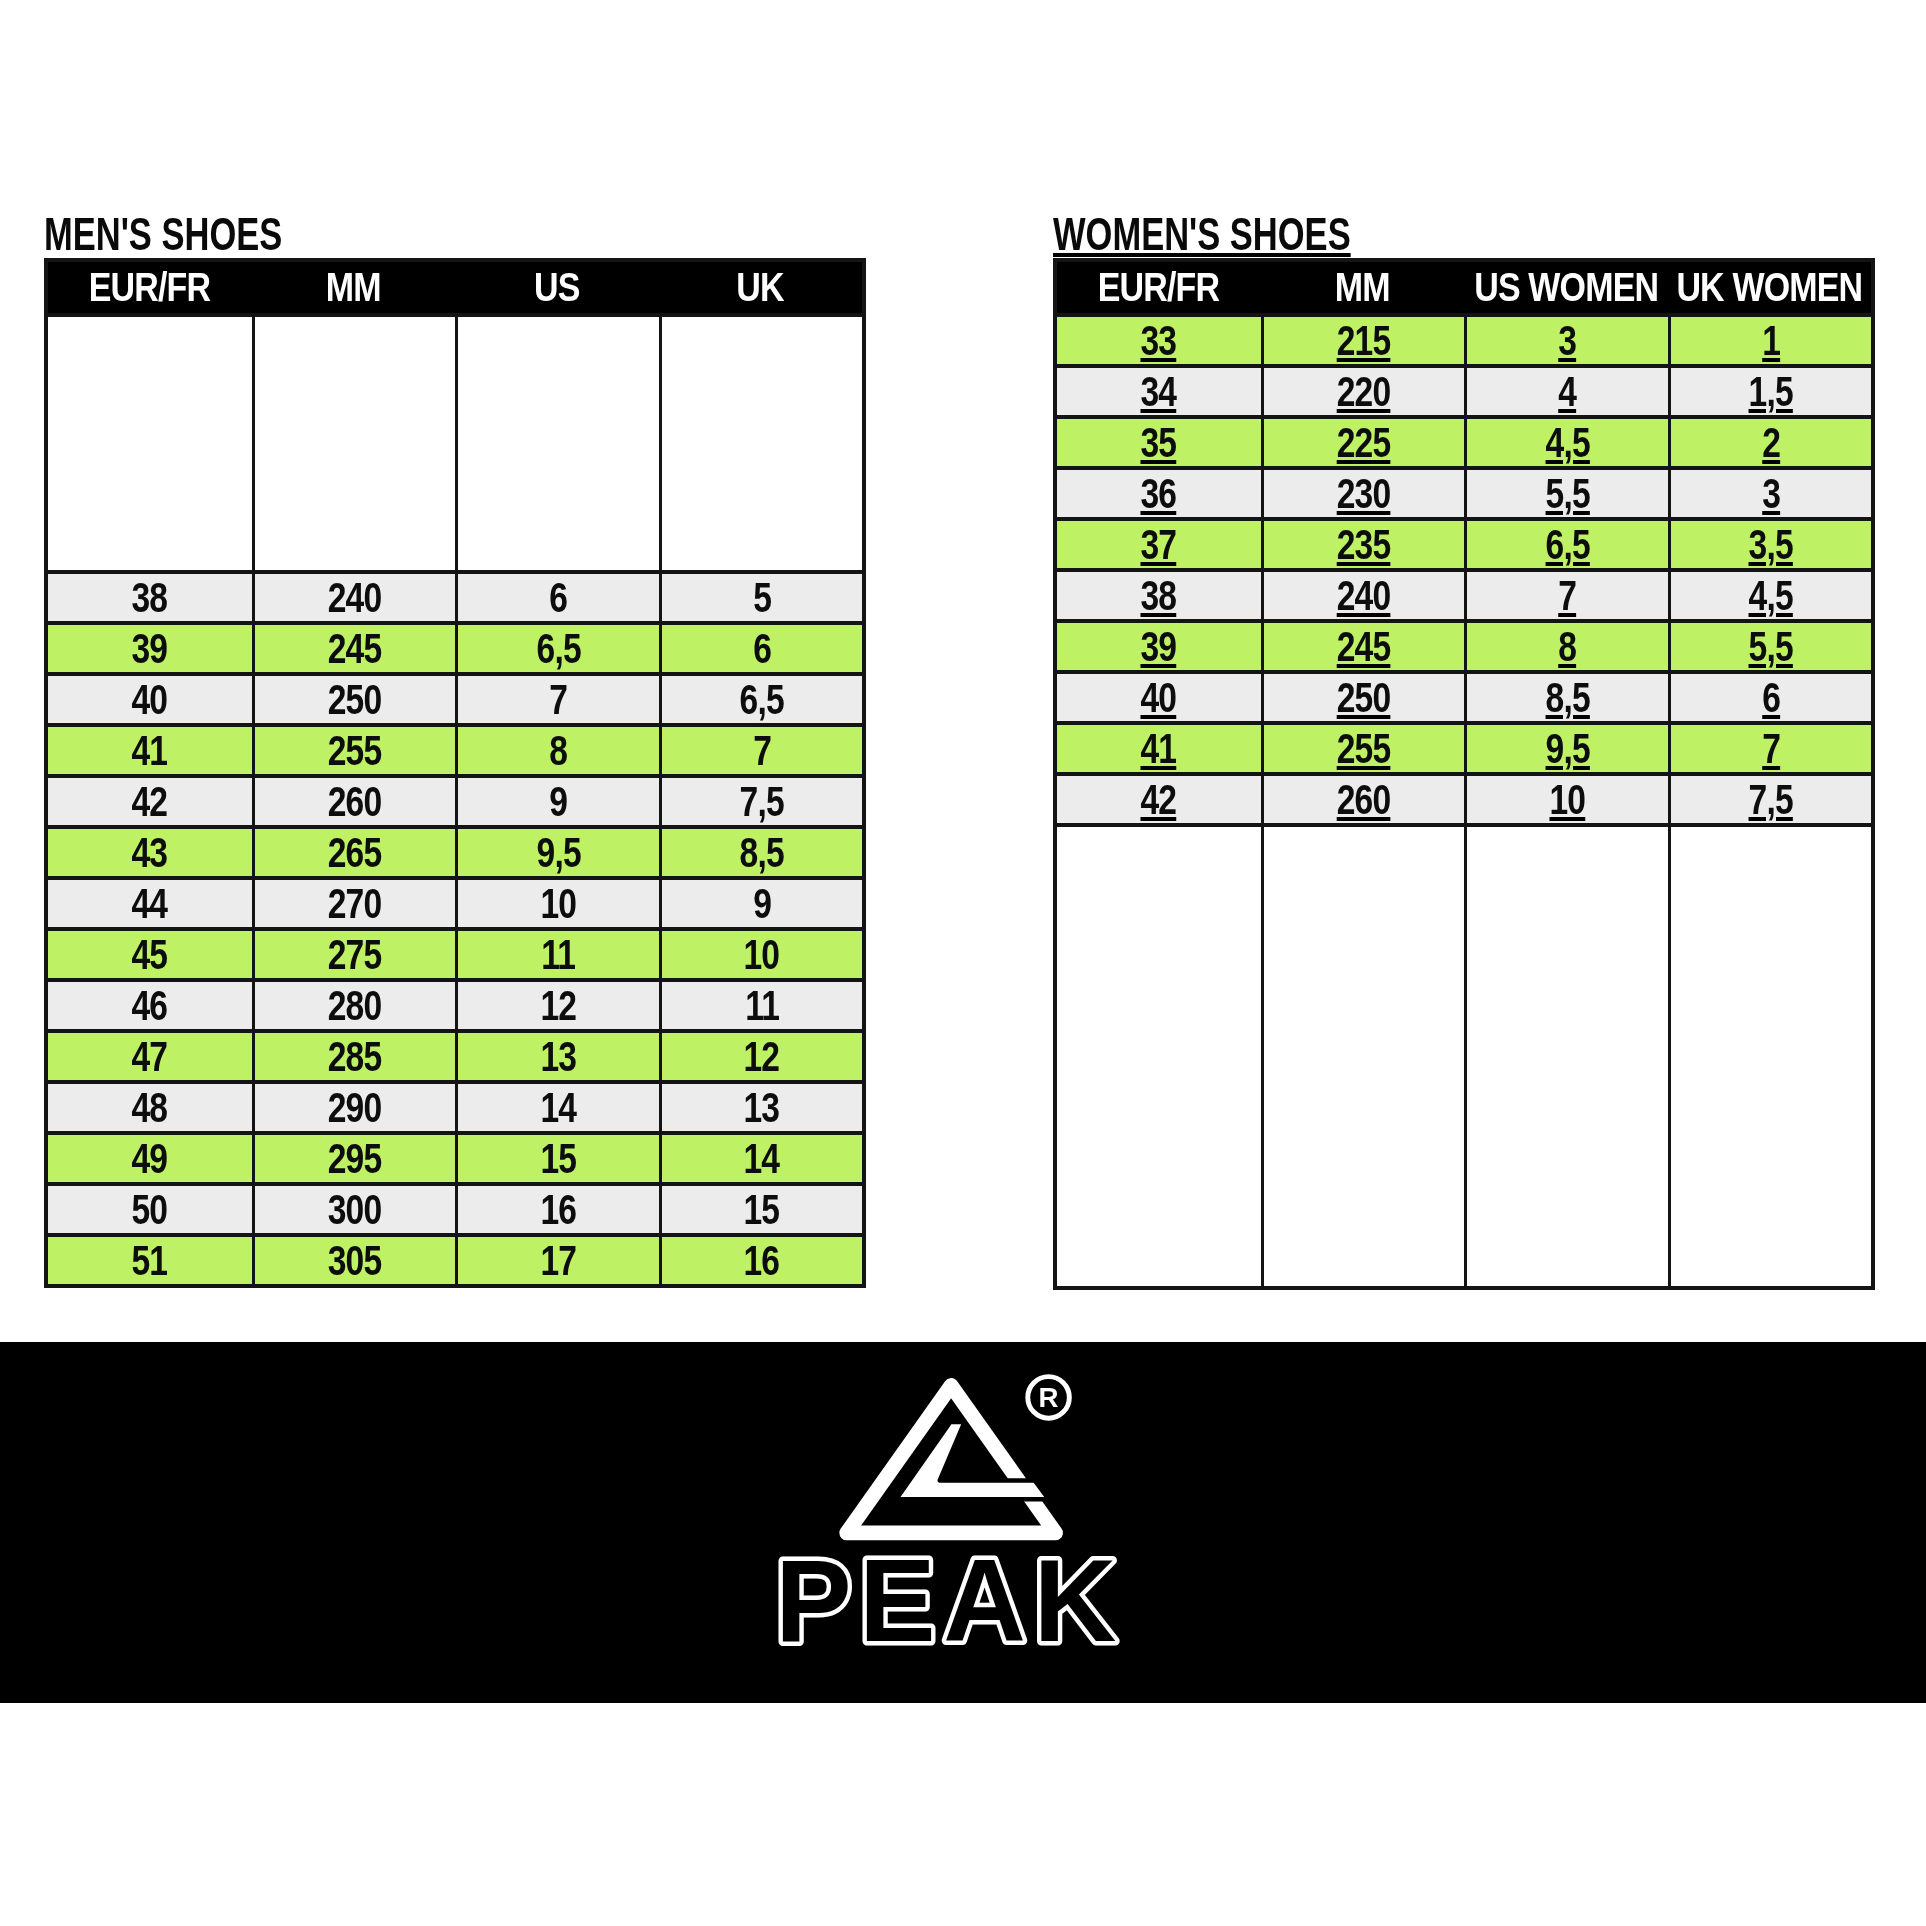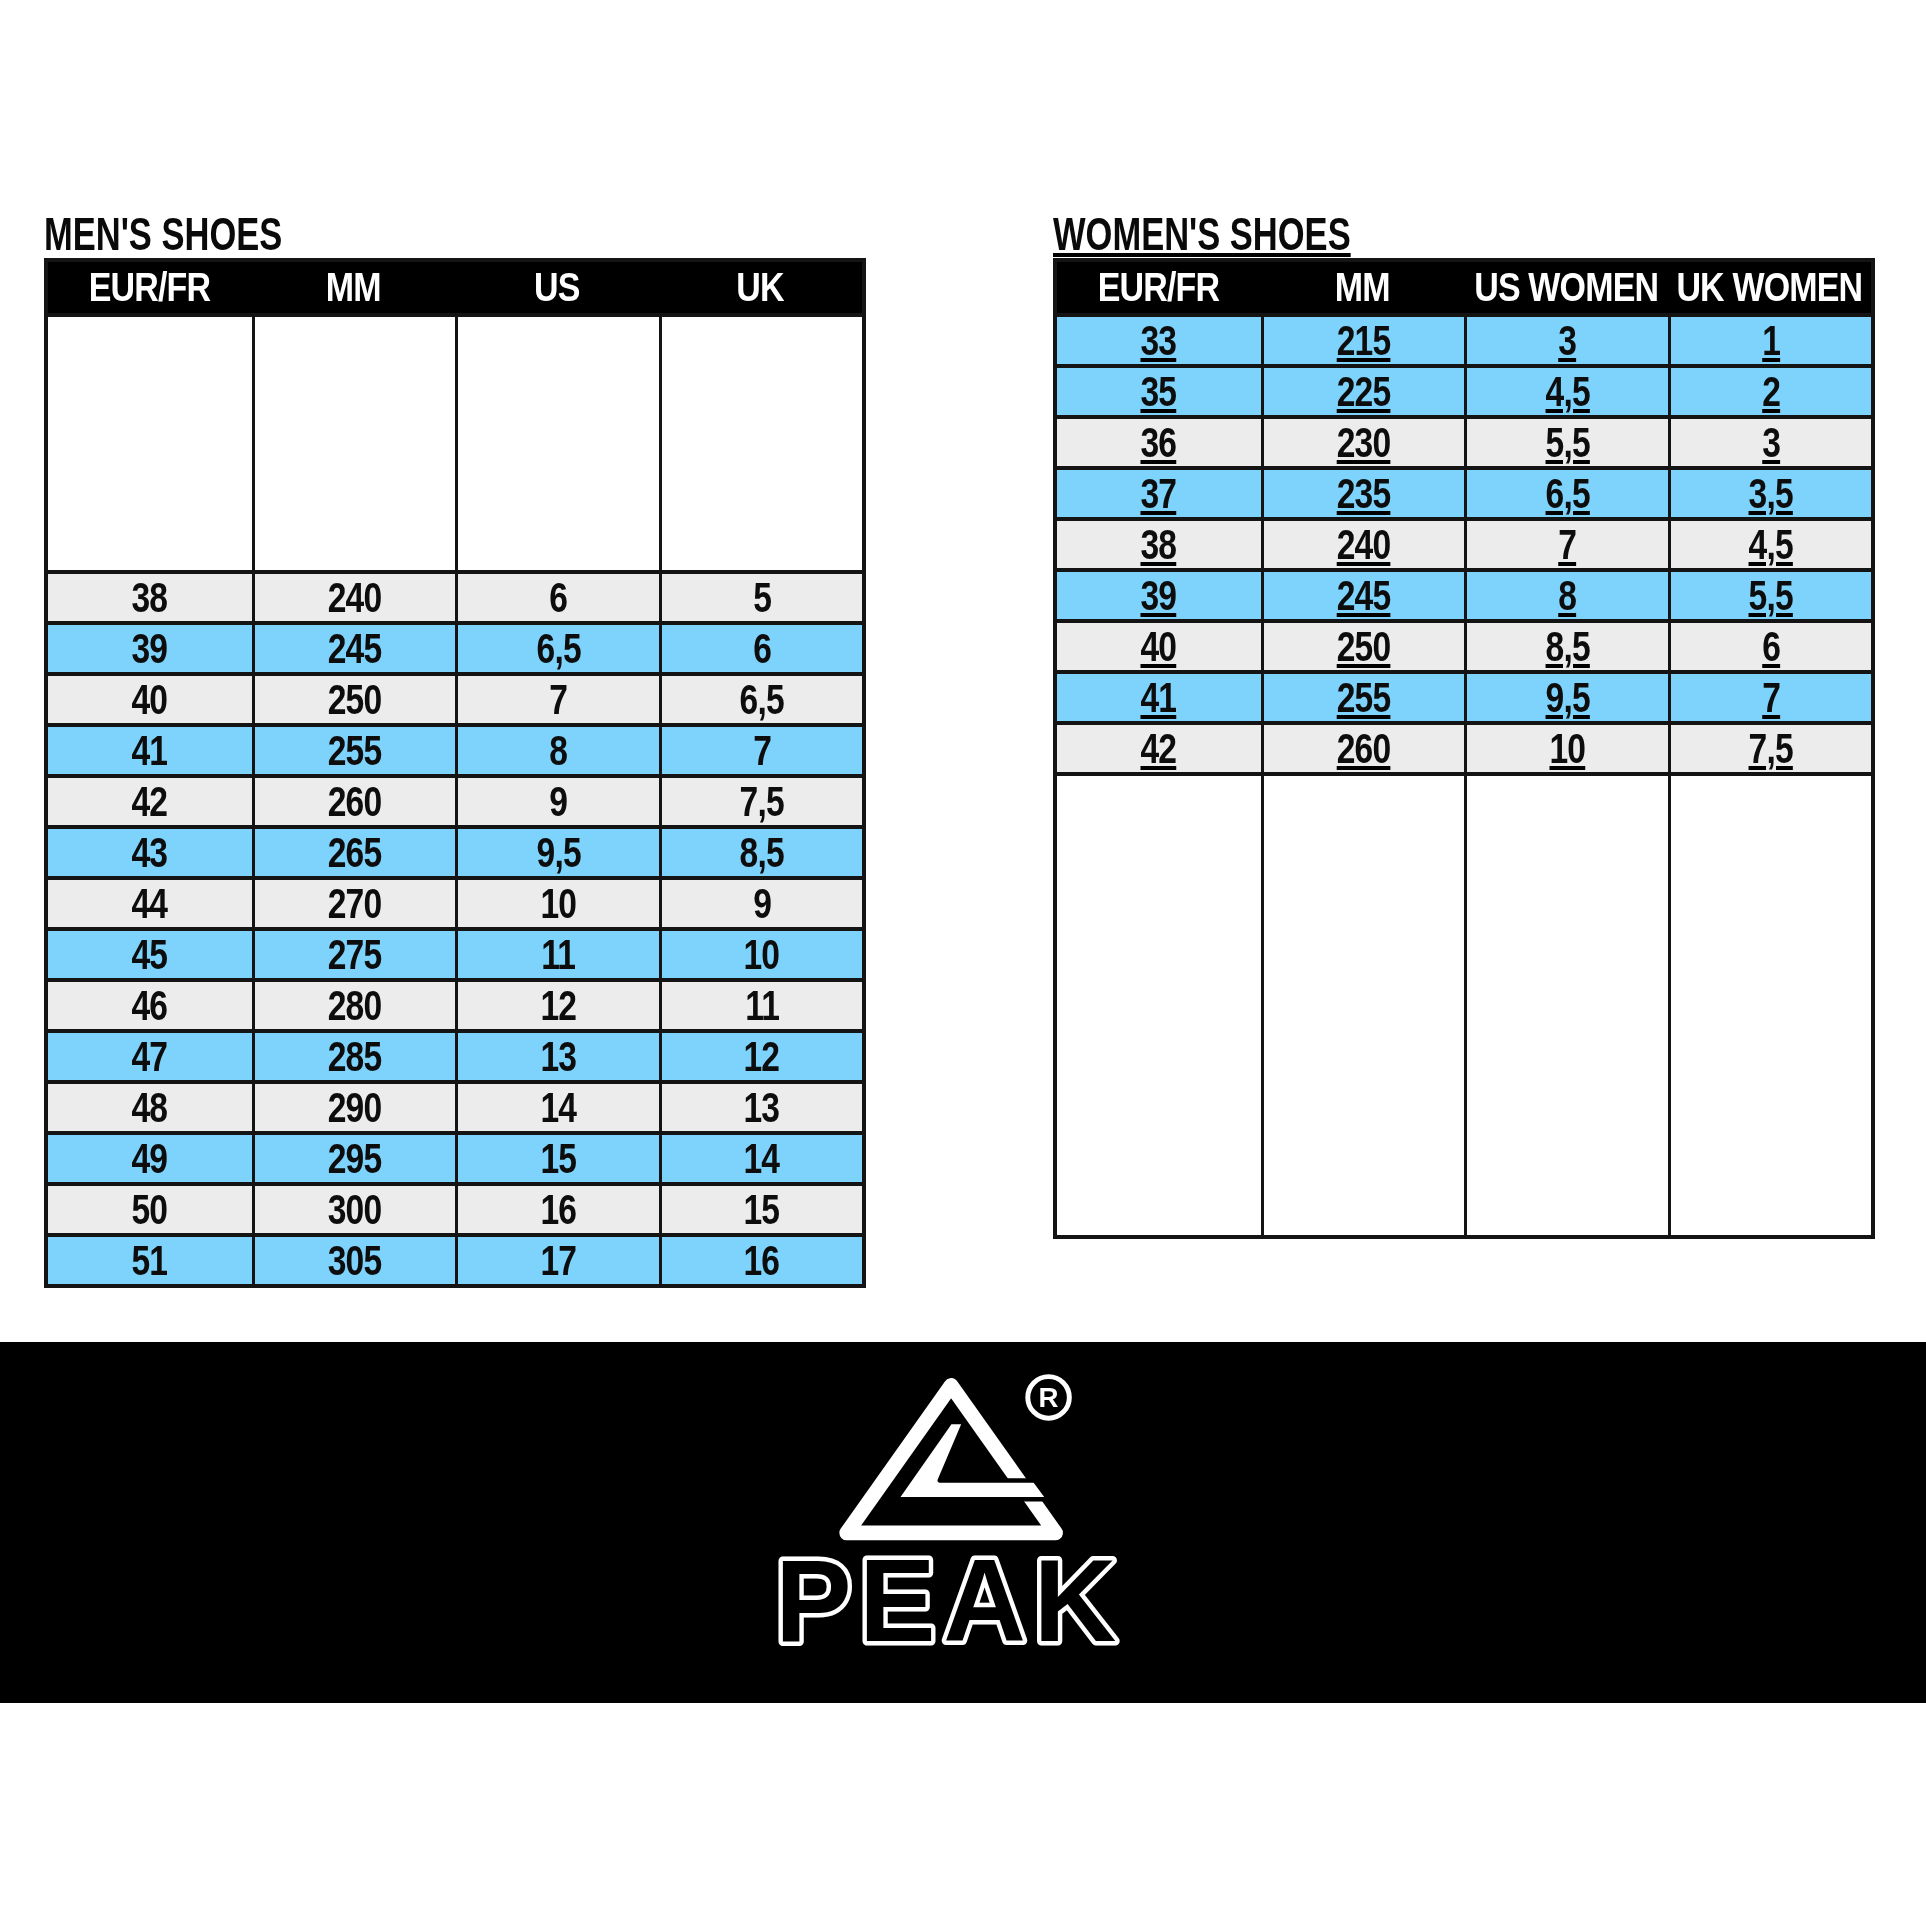--- a/index.html
+++ b/index.html
@@ -18,21 +18,21 @@
     font-size: 46px; font-weight: 700; color: #0a0a0a;
     transform: scaleX(.75); transform-origin: left center;
     white-space: nowrap; letter-spacing: 0px;
   }
   .tbl {
     width: 822px; border: 4px solid var(--bd);
     background: #fff;
   }
   .row {
     display: grid; grid-template-columns: repeat(4, 1fr);
-    height: 51px; border-top: 4px solid var(--bd); background: #7dd3fc;
+    height: 51px; border-top: 4px solid var(--bd); background: #bef264;
   }
   .row.head { border-top: none; background: var(--ink); }
   .row.stripe { background: var(--stripe); }
   .row.merged { background: #fff; }
   .cell {
     display: flex; align-items: center; justify-content: center;
     border-left: 3px solid var(--bd); overflow: hidden;
   }
   .cell:first-child { border-left: none; }
   .row.head .cell { border-left: none; }
@@ -306,20 +306,34 @@
           <div class="cell">
             <span class="val">215</span>
           </div>
           <div class="cell">
             <span class="val">3</span>
           </div>
           <div class="cell">
             <span class="val">1</span>
           </div>
         </div>
+        <div class="row stripe">
+          <div class="cell">
+            <span class="val">34</span>
+          </div>
+          <div class="cell">
+            <span class="val">220</span>
+          </div>
+          <div class="cell">
+            <span class="val">4</span>
+          </div>
+          <div class="cell">
+            <span class="val">1,5</span>
+          </div>
+        </div>
         <div class="row">
           <div class="cell">
             <span class="val">35</span>
           </div>
           <div class="cell">
             <span class="val">225</span>
           </div>
           <div class="cell">
             <span class="val">4,5</span>
           </div>

